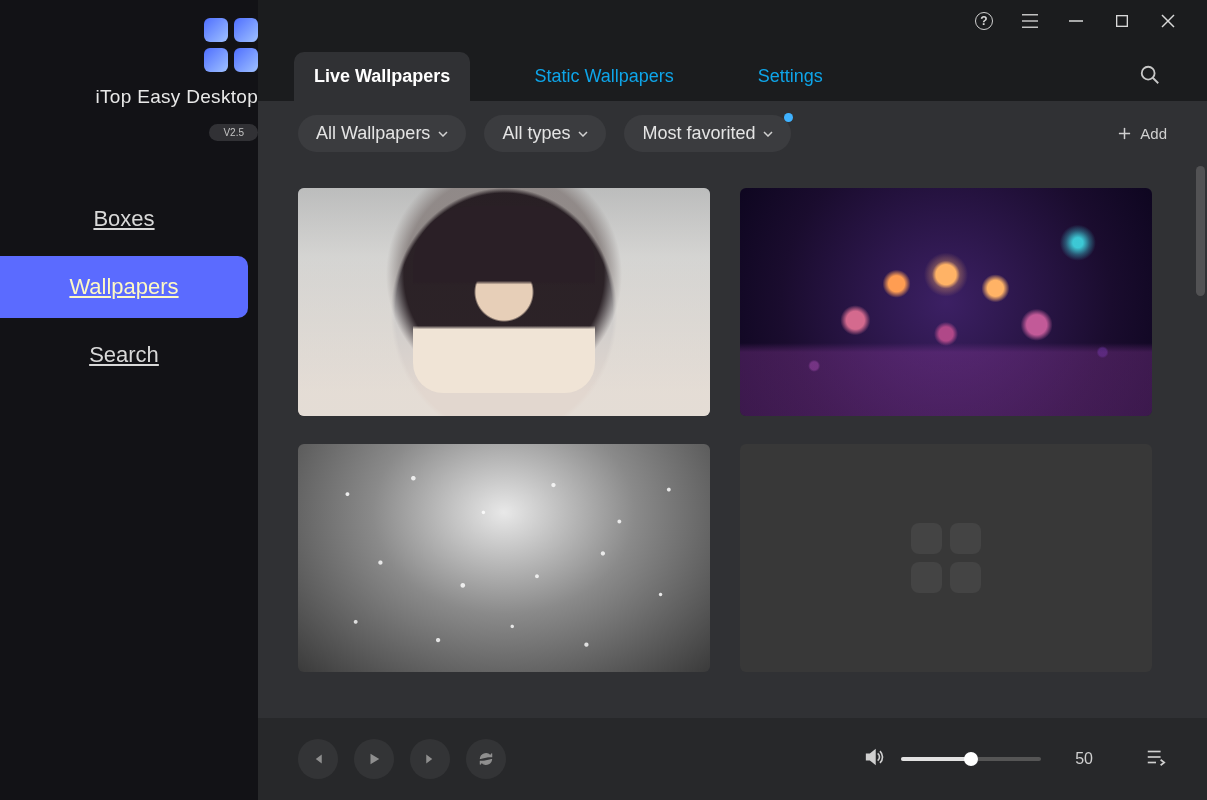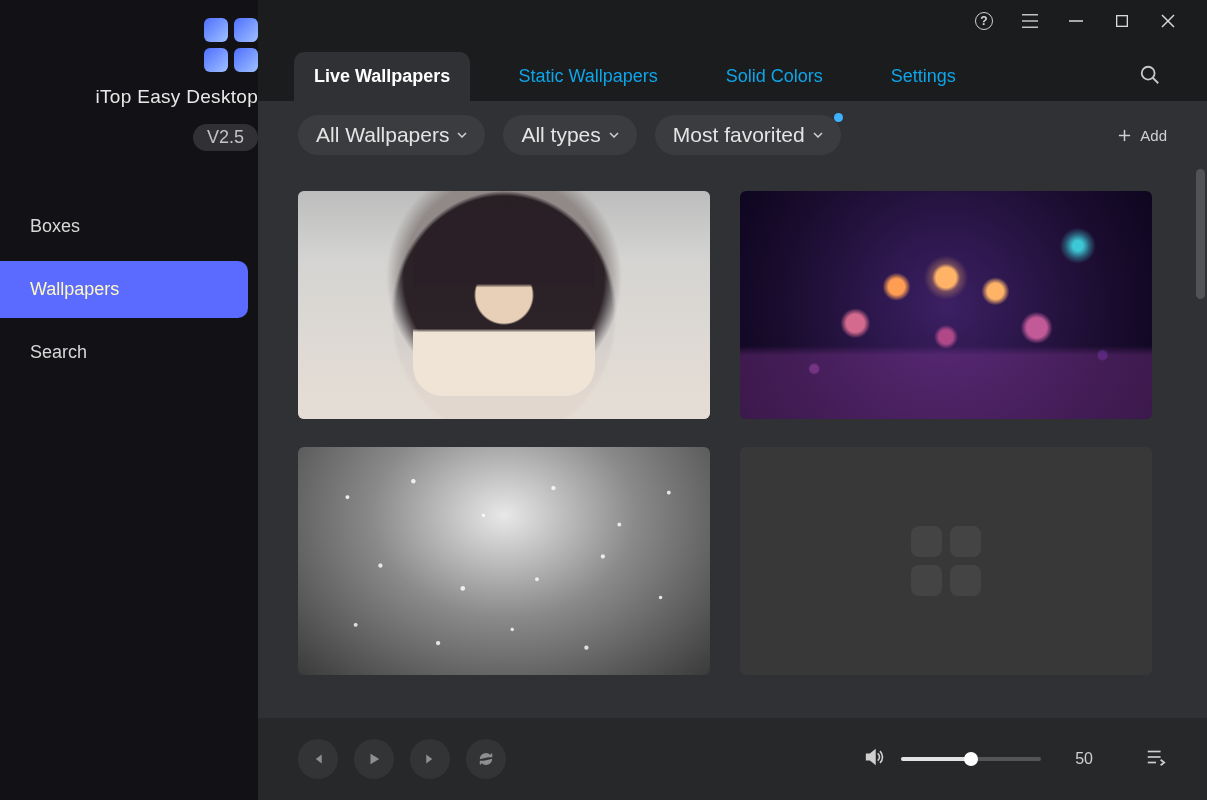--- a/index.html
+++ b/index.html
@@ -5,44 +5,44 @@
   * { box-sizing: border-box; margin: 0; padding: 0; }
   html, body { width: 1207px; height: 800px; overflow: hidden; font-family: "Segoe UI", Arial, sans-serif; background: #0f0f0f; color: #d0d0d0; }
   .app { display: flex; width: 100%; height: 100%; }
 
   
   .sidebar { width: 258px; background: #121216; display: flex; flex-direction: column; align-items: stretch; padding-top: 18px; }
   .logo-wrap { display: flex; flex-direction: column; align-items: flex-end; gap: 14px; }
   .logo-tiles { width: 54px; height: 54px; display: grid; grid-template: repeat(2,1fr) / repeat(2,1fr); gap: 6px; transform: rotate(0deg); }
   .logo-tiles span { background: linear-gradient(135deg,#4f6fff,#9fc1ff); border-radius: 6px; }
   .app-name { font-size: 19px; color: #e8e8e8; font-weight: 400; letter-spacing: .3px; }
-  .version-badge { background: #313135; padding: 3px 14px; border-radius: 14px; font-size: 18px; color: #c4c4c4; margin-top: 2px; }
+  .version-badge { background: #313135; padding: 3px 14px; border-radius: 14px; font-size: 10px; color: #c4c4c4; margin-top: 2px; }
 
   .nav { margin-top: 44px; display: flex; flex-direction: column; gap: 0; }
-  .nav-item { padding: 18px 30px; font-size: 18px; color: #d8d8d8; cursor: pointer; display: flex; align-items: center; justify-content: flex-start; border-radius: 0 10px 10px 0; margin: 3px 10px 3px 0; }
+  .nav-item { padding: 18px 30px; font-size: 22px; color: #d8d8d8; cursor: pointer; display: flex; align-items: center; justify-content: center; border-radius: 0 10px 10px 0; margin: 3px 10px 3px 0; text-decoration: underline; }
   .nav-item.active { background: #5b6bff; color: #fef9c3; }
   .blue-dot { width: 8px; height: 8px; background: #4fa8ff; border-radius: 50%; display: inline-block; }
 
   
   .main { flex: 1; background: #1b1c1e; display: flex; flex-direction: column; position: relative; }
   .titlebar { height: 42px; display: flex; align-items: center; justify-content: flex-end; gap: 28px; padding-right: 30px; }
   .titlebar .tb-btn { width: 18px; height: 18px; display: flex; align-items: center; justify-content: center; color: #d8d8d8; cursor: pointer; }
   .tb-btn svg { stroke: #d8d8d8; stroke-width: 1.5; fill: none; }
   .help-ic { width: 18px; height: 18px; border: 1.5px solid #d0d0d0; border-radius: 50%; font-size: 12px; display:flex;align-items:center;justify-content:center; font-weight:bold; }
 
-  .tabs-row { display: flex; align-items: center; padding: 10px 36px 0 36px; gap: 28px; position: relative; }
+  .tabs-row { display: flex; align-items: center; padding: 10px 36px 0 36px; gap: 44px; position: relative; }
   .tab { padding: 14px 20px; font-size: 18px; color: #0ea5e9; cursor: pointer; border-radius: 10px 10px 0 0; }
   .tab.active { background: #303134; color: #fff; font-weight: 600; }
   .search-ic-wrap { margin-left: auto; padding-right: 10px; }
   .search-ic { width: 22px; height: 22px; cursor:pointer; }
 
   .content-panel { flex: 1; background: #303134; margin: 0; border-radius: 0; display: flex; flex-direction: column; overflow: hidden; }
 
   .filter-row { display: flex; align-items: center; padding: 14px 40px 6px 40px; gap: 18px; flex-wrap: wrap; }
-  .filter-pill { background: #3b3c3f; padding: 8px 18px; border-radius: 22px; font-size: 21px; color: #e4e4e4; display: flex; align-items: center; gap: 8px; cursor: pointer; position: relative; }
+  .filter-pill { background: #3b3c3f; padding: 8px 18px; border-radius: 22px; font-size: 18px; color: #e4e4e4; display: flex; align-items: center; gap: 8px; cursor: pointer; position: relative; }
   .badge-dot { position: absolute; top: -2px; right: -2px; width: 9px; height: 9px; background: #3fb2ff; border-radius: 50%; }
   .chev { width: 10px; height: 6px; }
   .add-link-wrap { margin-left: auto; display: flex; align-items: center; gap: 8px; color: #d0d0d0; cursor: pointer; font-size: 15px; }
   .add-link-wrap .lbl { }
 
   .gallery-wrap { flex: 1; position: relative; overflow: hidden; padding: 30px 38px 0 40px; }
   .gallery { display: grid; grid-template-columns: repeat(2, 412px); grid-auto-rows: 228px; gap: 28px 30px; }
   .card { border-radius: 6px; overflow: hidden; cursor: pointer; background: #262626; position: relative; }
 
   
@@ -172,21 +172,20 @@
         <svg viewBox="0 0 18 18" width="18" height="18">
             <line x1="3" y1="3" x2="15" y2="15"></line>
             <line x1="15" y1="3" x2="3" y2="15"></line>
           </svg>
       </div>
     </div>
 
     <div class="tabs-row">
       <div class="tab active">Live Wallpapers</div>
       <div class="tab">Static Wallpapers</div>
-      <div class="tab">Solid Colors</div>
       <div class="tab">Settings</div>
       <div class="search-ic-wrap">
         <svg class="search-ic" viewBox="0 0 24 24" fill="none" stroke="#c8c8c8" stroke-width="2">
             <circle cx="10" cy="10" r="7"></circle>
             <line x1="15" y1="15" x2="21" y2="21"></line>
           </svg>
       </div>
     </div>
 
     <div class="content-panel">

